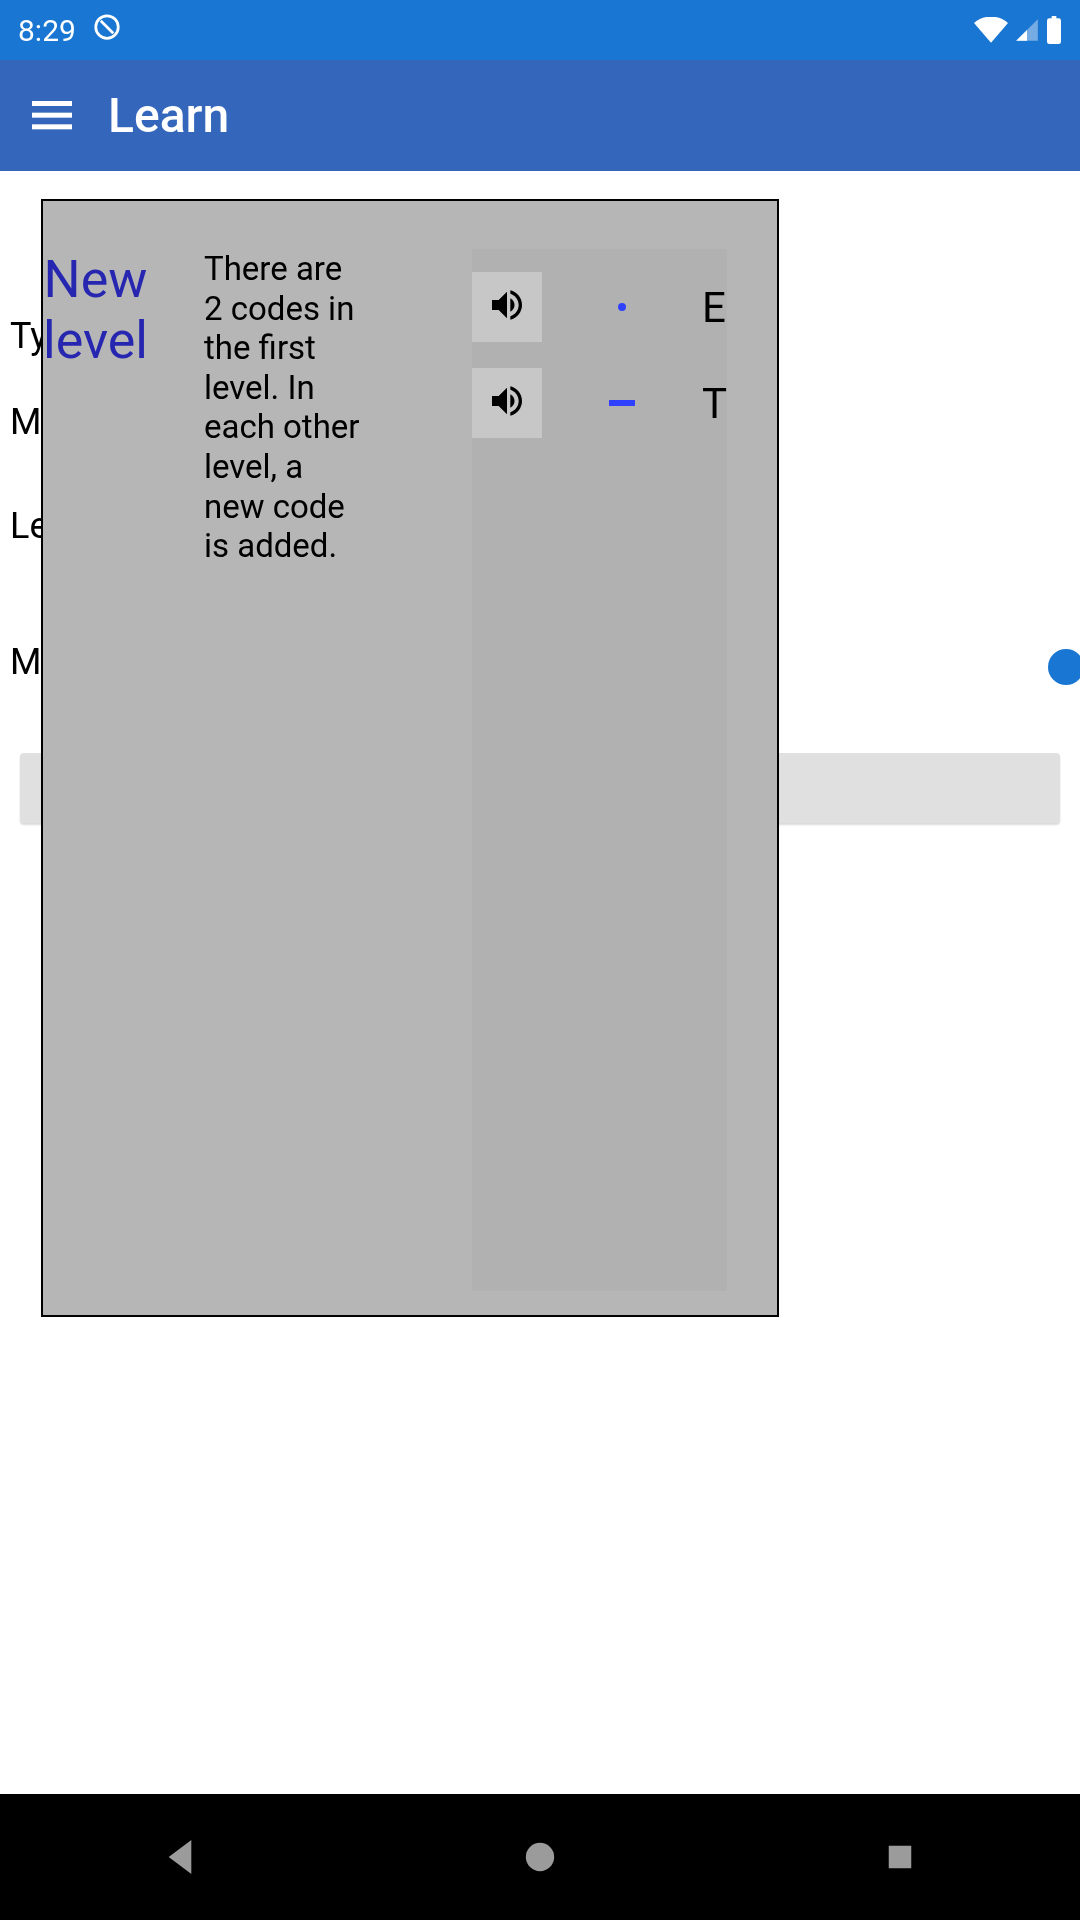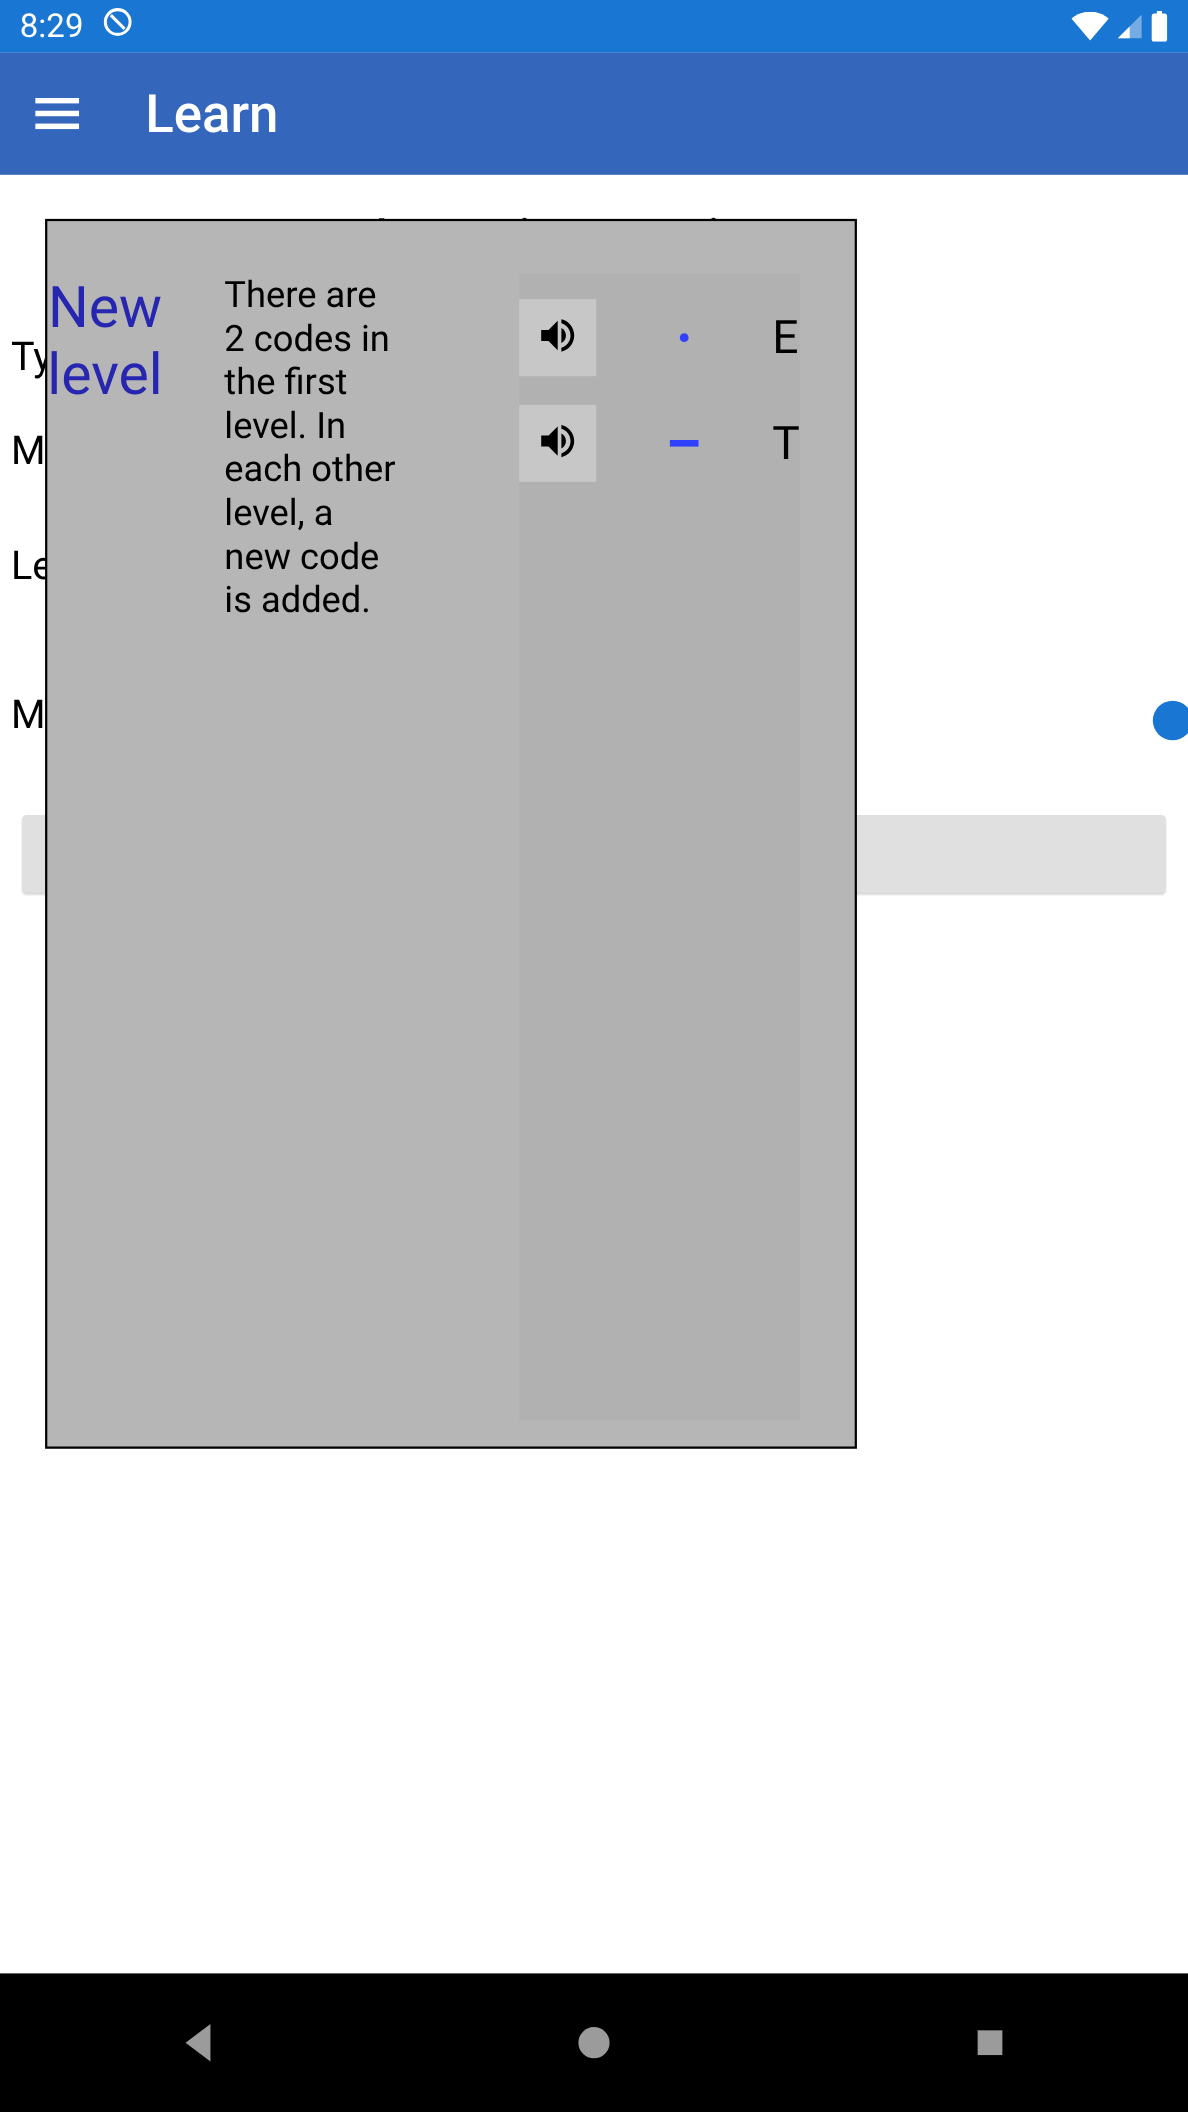--- a/index.html
+++ b/index.html
@@ -1,20 +1,20 @@
 <!DOCTYPE html>
 <html><head>
 <meta charset="utf-8">
 <style>
   * { box-sizing: border-box; margin: 0; padding: 0; }
   html, body { width: 1080px; height: 1920px; overflow: hidden; font-family: Roboto, "Helvetica Neue", Arial, sans-serif; background: #fff; }
 
   
   .status-bar {
-    height: 48px;
+    height: 60px;
     background: #1976d2;
     color: #fff;
     display: flex;
     align-items: center;
     justify-content: space-between;
     padding: 0 18px 0 18px;
     font-size: 30px;
     font-weight: 400;
   }
   .status-left { display: flex; align-items: center; gap: 16px; }
@@ -24,21 +24,21 @@
   
   .app-bar {
     height: 111px;
     background: #3466bb;
     color: #fff;
     display: flex;
     align-items: center;
     padding-left: 28px;
   }
   .hamburger { width: 48px; height: 48px; display:flex; align-items:center; justify-content:center; }
-  .app-title { font-size: 48px; font-weight: 500; margin-left: 56px; }
+  .app-title { font-size: 48px; font-weight: 500; margin-left: 32px; }
 
   
   .page {
     position: relative;
     height: calc(1920px - 48px - 111px - 126px); 
     background: #fff;
   }
   .page-heading {
     text-align: center;
     font-size: 52px;

